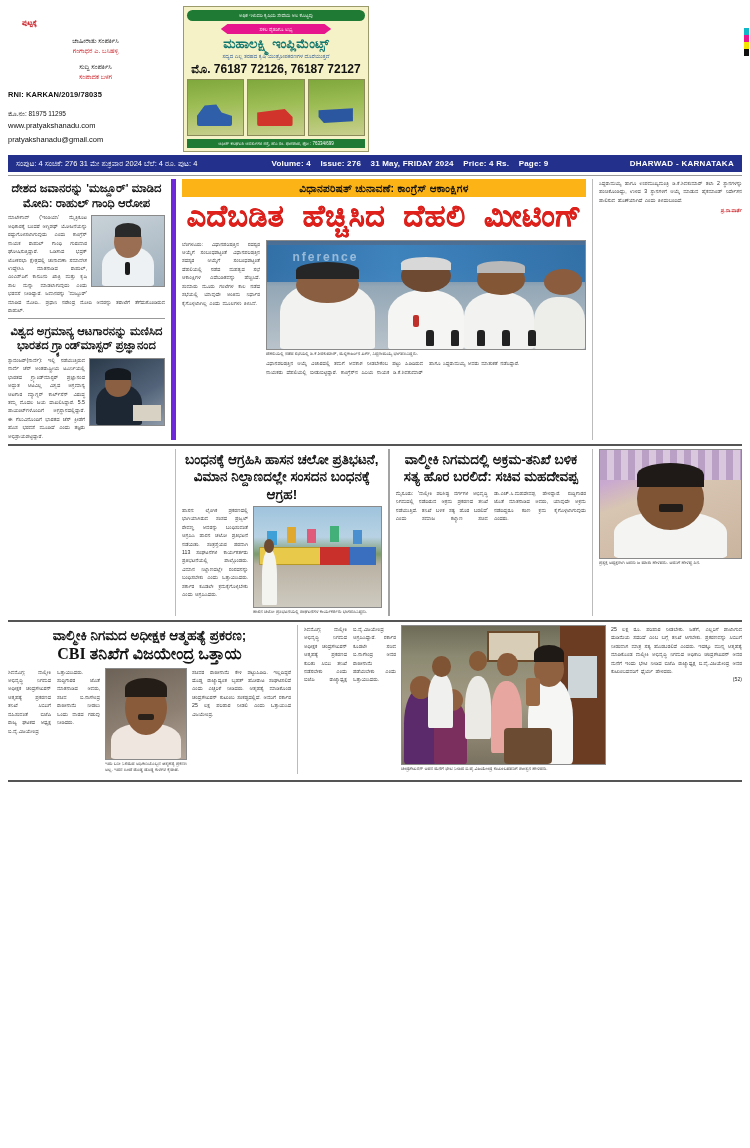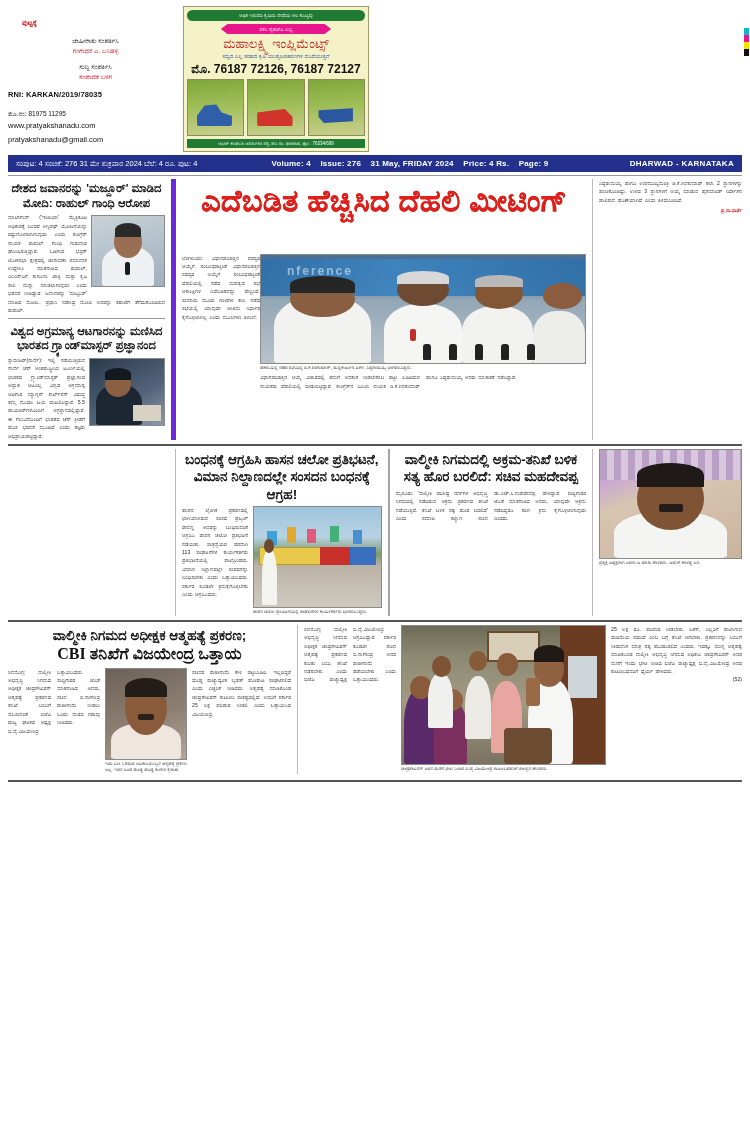--- a/index.html
+++ b/index.html
@@ -32,21 +32,21 @@
     white-space:nowrap;
     text-shadow:0.5px 0.5px 0 #b5120f;
   }
   .mh-sub-kn { font-size:8px; color:#111; align-self:flex-end; margin-right:52px; margin-top:2px; }
   .mh-sub-en { font-size:8px; font-weight:bold; color:#111; letter-spacing:.2px; margin-top:2px; }
 
   .mh-ad { width:186px; border:1px solid #9a9a6a; background:#f6f2c8; padding:3px; display:flex; flex-direction:column; }
   .ad-strip { background:#1f7a34; color:#fff; font-size:5px; text-align:center; padding:2px 1px; border-radius:9px; margin-bottom:3px; }
   .ad-pink { background:#e8168c; color:#fff; font-size:5px; text-align:center; padding:1.5px 1px; margin:0 auto 3px auto; width:62%;
              clip-path:polygon(6% 0,94% 0,100% 50%,94% 100%,6% 100%,0 50%); }
-  .ad-name { color:#b91c1c; font-weight:normal; font-size:13px; text-align:center; line-height:1.1; margin-bottom:2px; }
+  .ad-name { color:#0f766e; font-weight:bold; font-size:13px; text-align:center; line-height:1.1; margin-bottom:2px; }
   .ad-desc { font-size:5.5px; color:#1a4a8a; text-align:center; margin-bottom:2px; }
   .ad-phone { font-size:12px; font-weight:bold; text-align:center; color:#111; margin-bottom:3px; }
   .ad-imgs { display:flex; gap:3px; flex:1; }
   .ad-img { flex:1; border:1px solid #8a8a5a; position:relative; overflow:hidden;
             background:linear-gradient(175deg,#7fa83c 0%,#9dbd55 45%,#c9cf8e 100%); }
   .ad-img .mach { position:absolute; left:16%; bottom:16%; width:64%; height:42%; border-radius:2px; }
   .ad-img.i1 .mach { background:#2e5fa8; clip-path:polygon(0 55%,22% 10%,55% 5%,70% 40%,100% 55%,100% 100%,0 100%); }
   .ad-img.i2 .mach { background:#d0342b; clip-path:polygon(0 40%,78% 25%,100% 60%,100% 100%,0 100%); }
   .ad-img.i3 .mach { background:#2a57a0; clip-path:polygon(3% 30%,100% 22%,100% 78%,18% 86%,3% 60%); }
   .ad-foot { background:#1f7a34; color:#fff; font-size:4.5px; text-align:center; padding:2px 1px; margin-top:3px; }
@@ -83,21 +83,21 @@
     font-size:11.5px; font-weight:bold; line-height:1.28; text-align:center;
     color:#111; padding:2px 0 3px 0;
   }
   h2.hl.big { font-size:13.5px; }
 
   
   .kicker { background:#fbb316; color:#111; text-align:center;
             font-size:10.5px; font-weight:bold; padding:2.5px 0; letter-spacing:.2px; }
   .mainhead { color:#e0201b; font-weight:bold; font-size:30px; text-align:center;
               line-height:1.12; padding:5px 0 4px 0; letter-spacing:.5px;
-              text-shadow:0.4px 0.4px 0 #b5120f; }
+              text-shadow:0.4px 0.4px 0 #b5120f;font-family:Liberation Mono, monospace; }
 
   
   .photo { border:1px solid #8a8a8a; position:relative; overflow:hidden; background:#cfd4d8; }
   .cap { font-size:4.6px; color:#333; text-align:justify; line-height:1.5; padding-top:1px; }
 
   
   .p-press { height:110px; background:linear-gradient(180deg,#4a6e93 0%,#5d82a6 26%,#93a7b6 42%,#b9c3cb 100%); }
   .p-press .banner { position:absolute; top:4%; left:0; width:100%; height:34%;
                      background:linear-gradient(90deg,#2f6fa8,#3d84c0 40%,#2f6fa8); opacity:.92; }
   .p-press .btxt { position:absolute; top:9%; left:8%; color:#e8f1fa; font-size:12px; font-weight:bold;
@@ -221,23 +221,24 @@
           <div class="figure-person" style="left:8%; bottom:0; width:62%; height:62%; background:#1d2633;"></div>
           <div class="figure-head" style="left:20%; top:18%; width:36%; height:40%; background:#8a5f42;"></div>
           <div style="position:absolute; left:20%; top:14%; width:36%; height:18%; background:#14181f; border-radius:50% 50% 0 0;"></div>
           <div style="position:absolute; right:4%; bottom:6%; width:38%; height:24%; background:#d8d2c4;"></div>
         </div>
         <div class="kn">ಸ್ಟಾವಂಜರ್(ನಾರ್ವೆ): ಇಲ್ಲಿ ನಡೆಯುತ್ತಿರುವ ನಾರ್ವೆ ಚೆಸ್ ಅಂತರಾಷ್ಟ್ರೀಯ ಟೂರ್ನಿಯಲ್ಲಿ ಭಾರತದ ಗ್ರ್ಯಾಂಡ್‌ಮಾಸ್ಟರ್ ಪ್ರಜ್ಞಾನಂದ ಅದ್ಭುತ ಆಟವಿಲ್ಲ ವಿಶ್ವದ ಅಗ್ರಮಾನ್ಯ ಆಟಗಾರ ಮ್ಯಾಗ್ನಸ್ ಕಾರ್ಲ್‌ಸೆನ್ ವಿರುದ್ಧ ತಮ್ಮ ಮೊದಲ ಜಯ ದಾಖಲಿಸಿದ್ದಾರೆ. 5.5 ಪಾಯಿಂಟ್‌ಗಳೊಂದಿಗೆ ಅಗ್ರಸ್ಥಾನದಲ್ಲಿದ್ದಾರೆ. ಈ ಗೆಲುವಿನೊಂದಿಗೆ ಭಾರತದ ಚೆಸ್ ಕ್ರೀಡೆಗೆ ಹೊಸ ಭರವಸೆ ಮೂಡಿದೆ ಎಂದು ತಜ್ಞರು ಅಭಿಪ್ರಾಯಪಟ್ಟಿದ್ದಾರೆ.</div>
       </div>
     </div>
 
     <div class="col-main">
+      <div class="kicker">ವಿಧಾನಪರಿಷತ್ ಚುನಾವಣೆ: ಕಾಂಗ್ರೆಸ್ ಆಕಾಂಕ್ಷಿಗಳ</div>
       <div class="mainhead">ಎದೆಬಡಿತ ಹೆಚ್ಚಿಸಿದ ದೆಹಲಿ ಮೀಟಿಂಗ್</div>
 
-      <div style="display:flex; margin-top:32px;">
+      <div style="display:flex; gap:6px;">
         <div style="width:78px;">
           <div class="kn">ಬೆಂಗಳೂರು: ವಿಧಾನಪರಿಷತ್ತಿನ ಸದಸ್ಯರ ಆಯ್ಕೆಗೆ ಸಂಬಂಧಪಟ್ಟಂತೆ ವಿಧಾನಪರಿಷತ್ತಿನ ಸದಸ್ಯರ ಆಯ್ಕೆಗೆ ಸಂಬಂಧಪಟ್ಟಂತೆ ದೆಹಲಿಯಲ್ಲಿ ನಡೆದ ಮಹತ್ವದ ಸಭೆ ಆಕಾಂಕ್ಷಿಗಳ ಎದೆಬಡಿತವನ್ನು ಹೆಚ್ಚಿಸಿದೆ. ಸುಮಾರು ಮೂರು ಗಂಟೆಗಳ ಕಾಲ ನಡೆದ ಸಭೆಯಲ್ಲಿ ಯಾವುದೇ ಅಂತಿಮ ನಿರ್ಧಾರ ಕೈಗೊಳ್ಳಲಾಗಿಲ್ಲ ಎಂದು ಮೂಲಗಳು ತಿಳಿಸಿವೆ.</div>
         </div>
         <div style="flex:1;">
           <div class="photo p-press">
             <div class="banner"></div>
             <div class="btxt">nference</div>
 
             <div class="pers" style="left:4%; bottom:0; width:30%; height:62%; background:#f2f2f0;"></div>
             <div class="head" style="left:9%; top:24%; width:20%; height:34%; background:#8a5e40;"></div>

